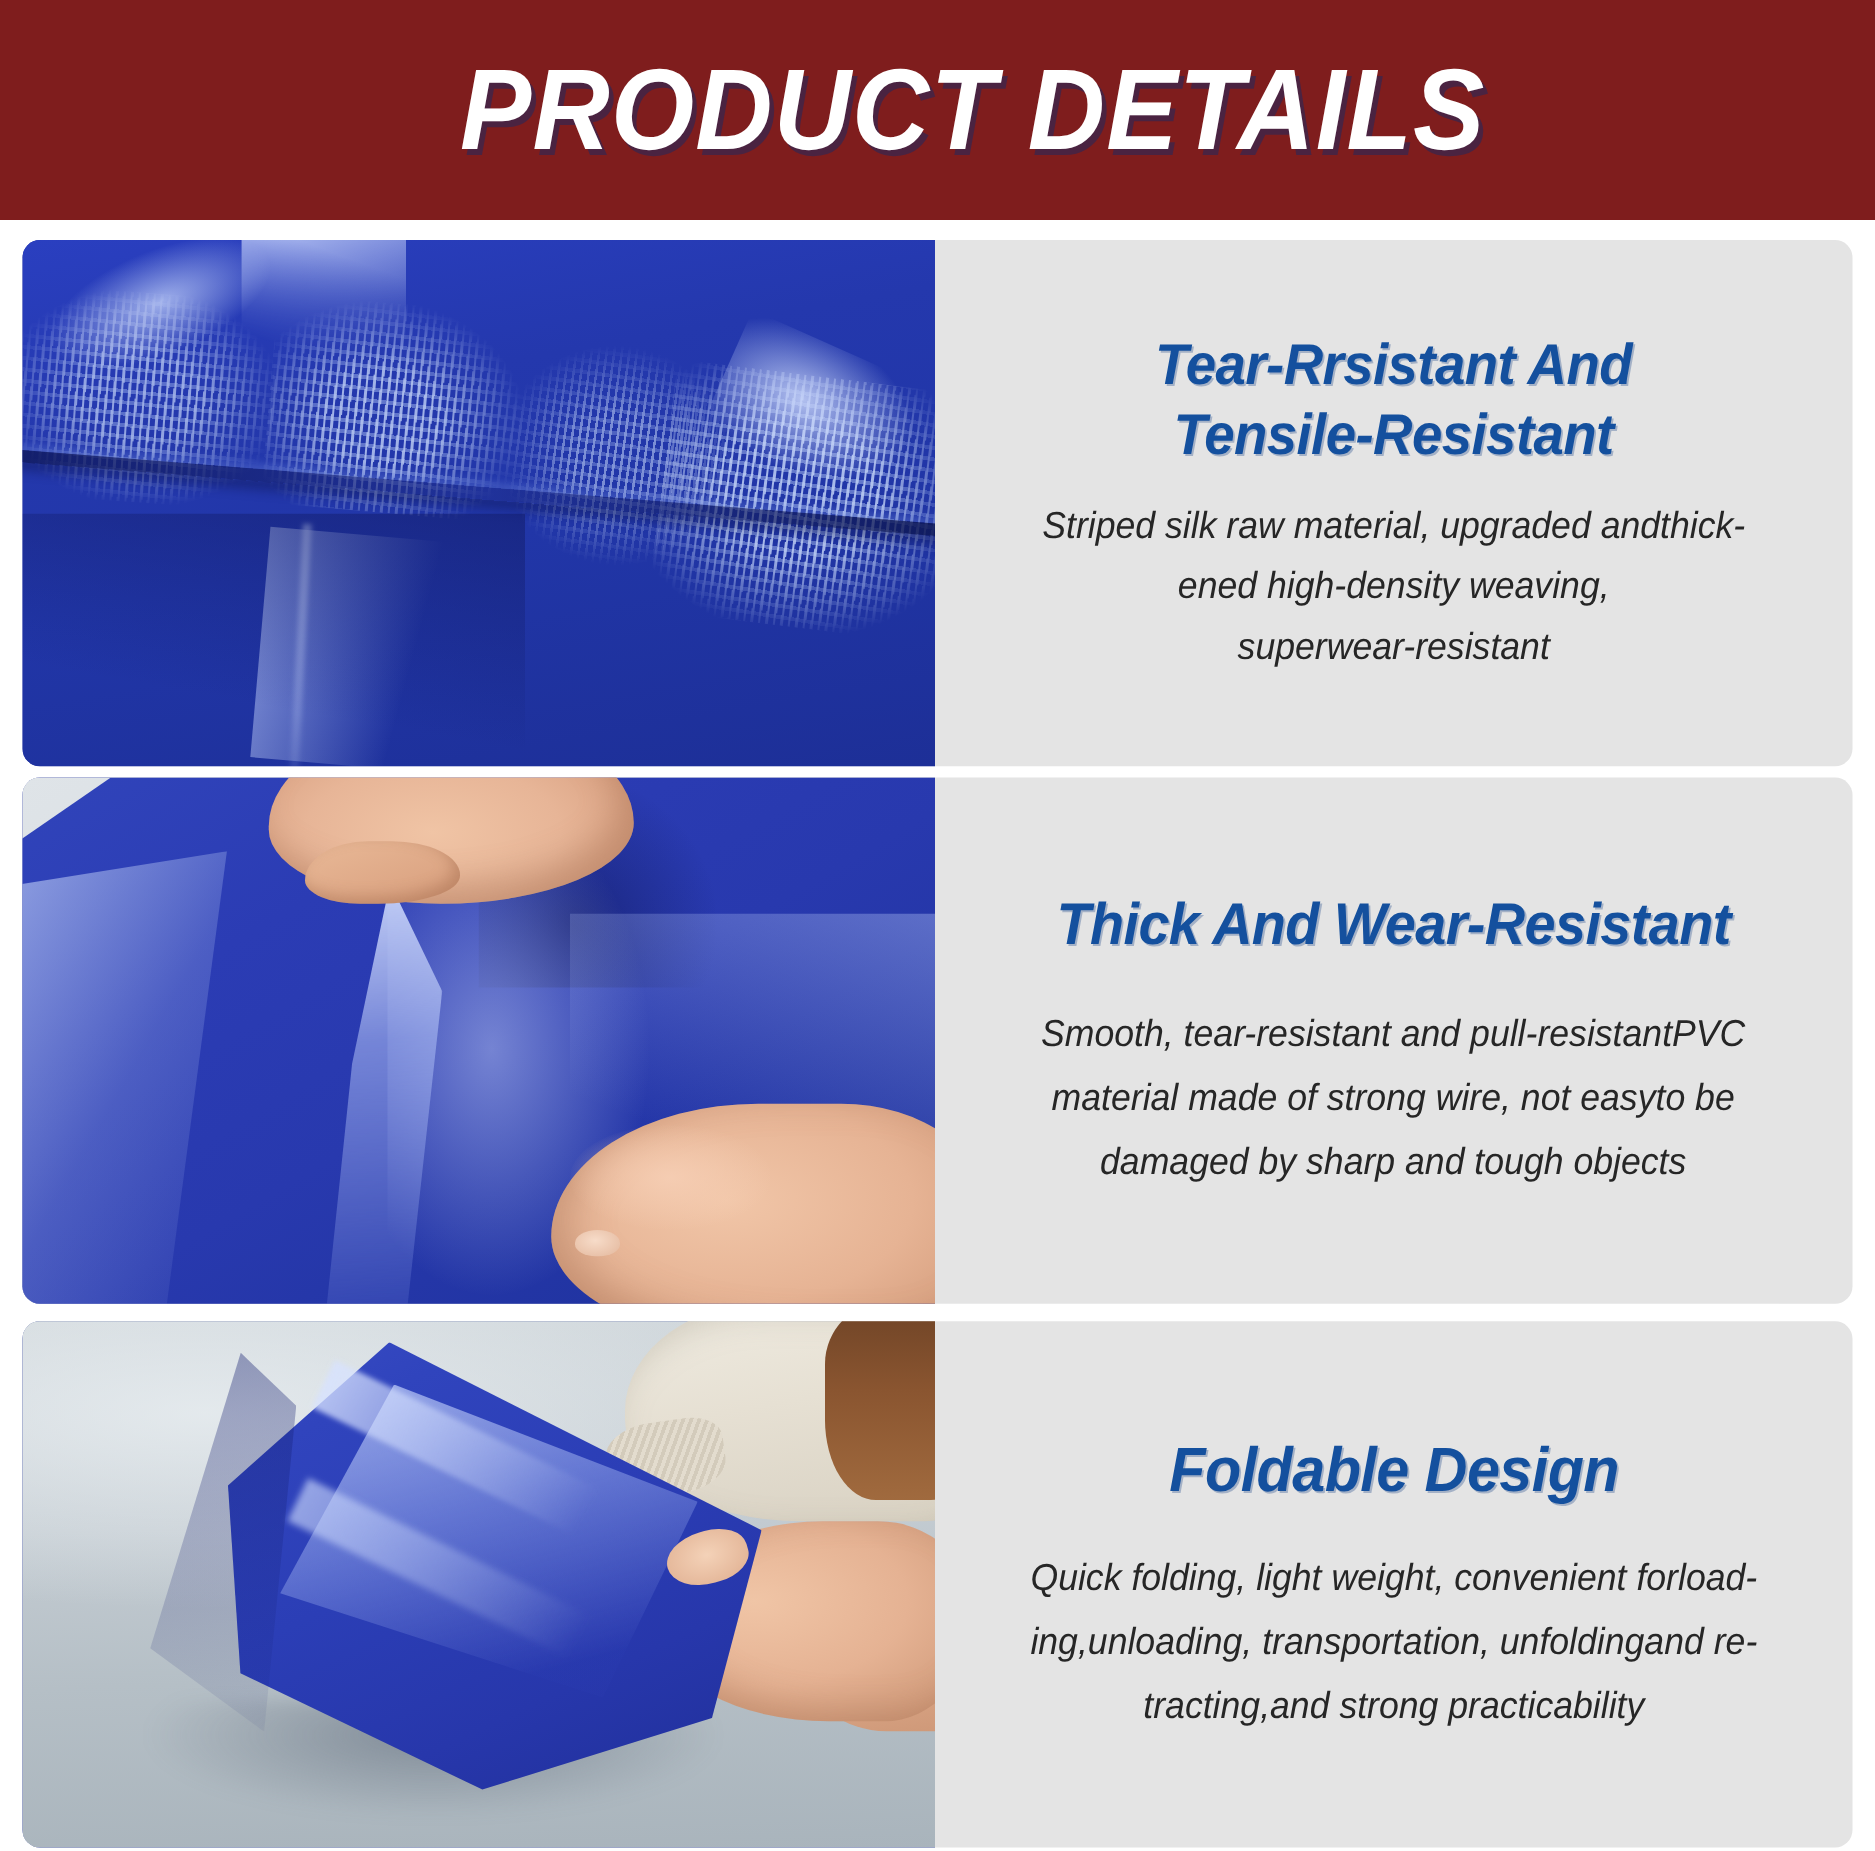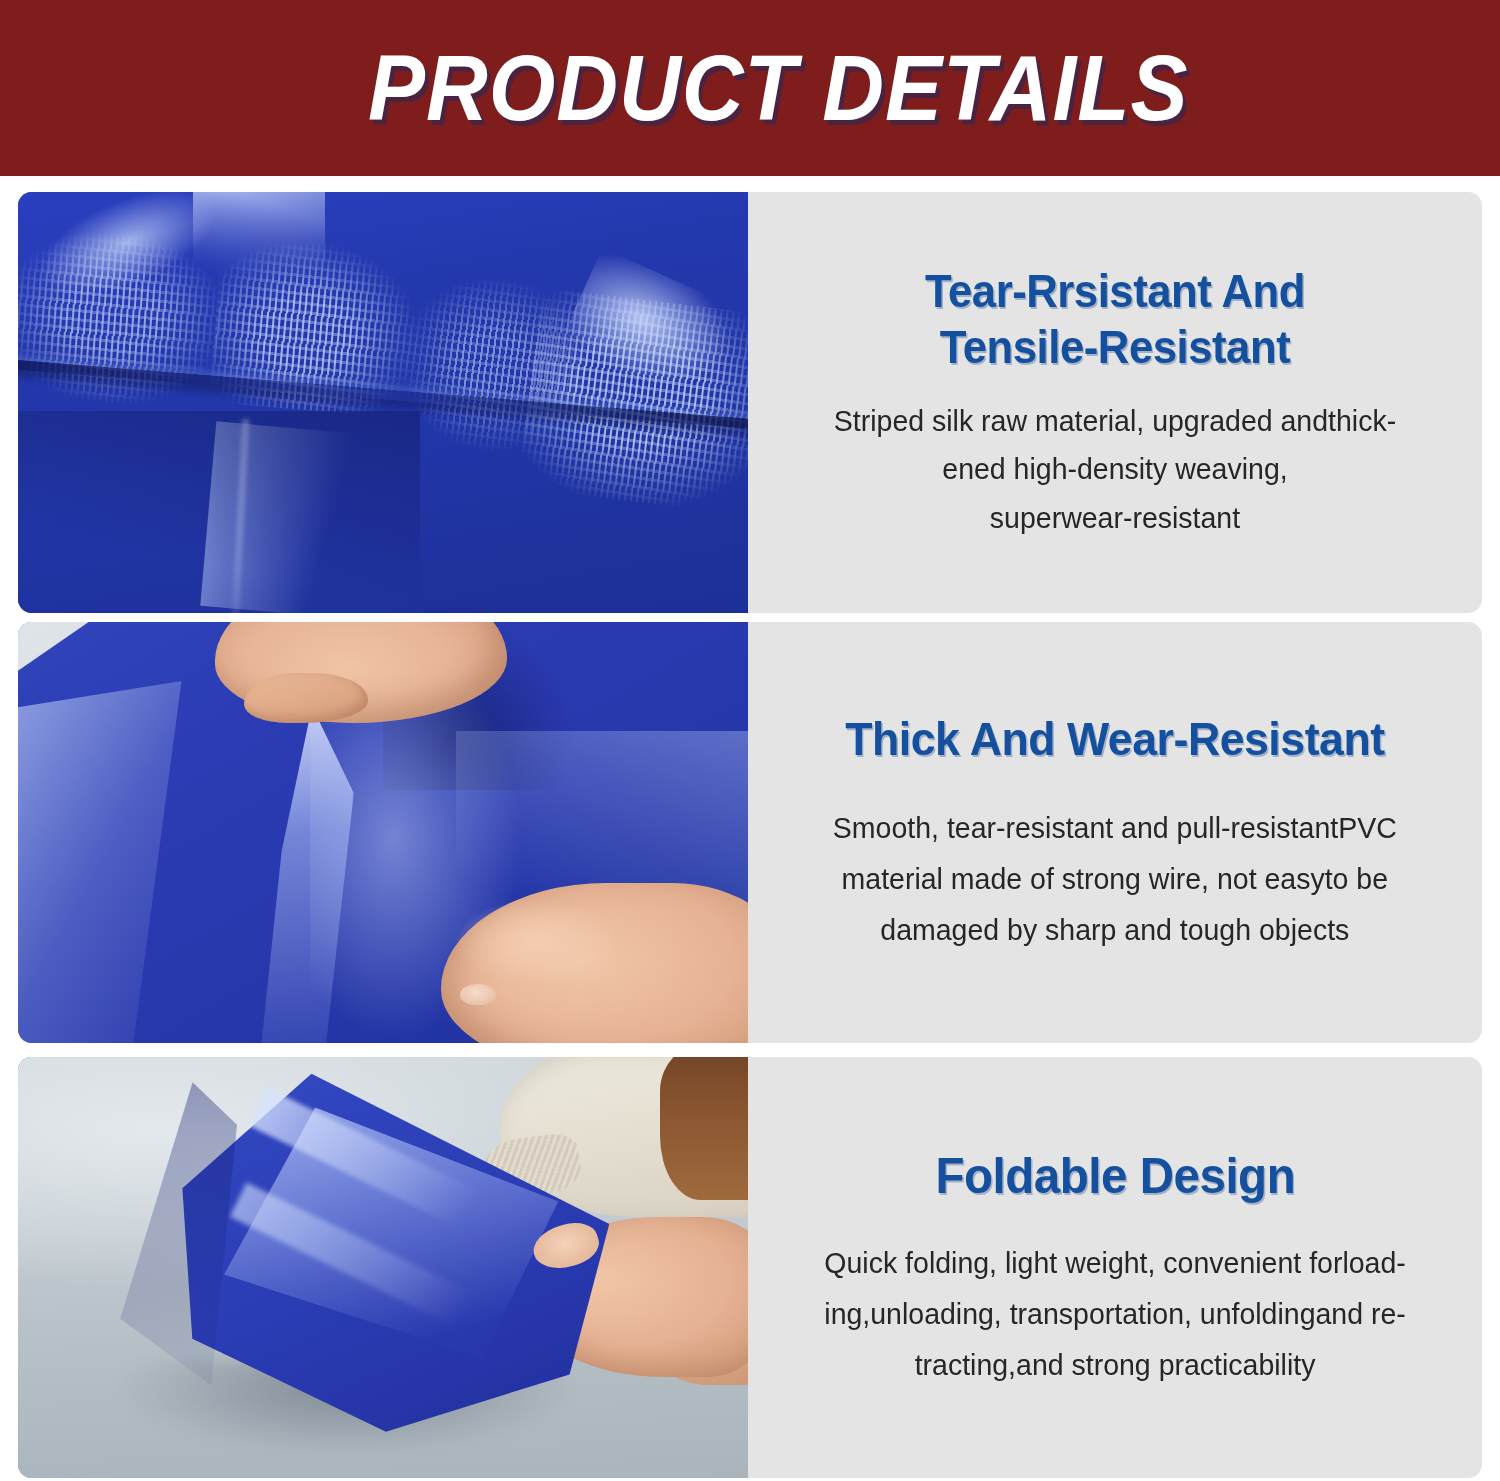--- a/index.html
+++ b/index.html
@@ -44,20 +44,21 @@
     white-space: nowrap;
   }
 
   
   .row {
     position: absolute;
     left: 18px;
     width: 1464px;
     display: flex;
     align-items: stretch;
+    font-style: italic;
   }
   #row-1 { top: 192px;  height: 421px; }
   #row-2 { top: 622px;  height: 421px; }
   #row-3 { top: 1057px; height: 421px; }
 
   .photo {
     position: relative;
     width: 730px;
     flex: 0 0 730px;
     overflow: hidden;

